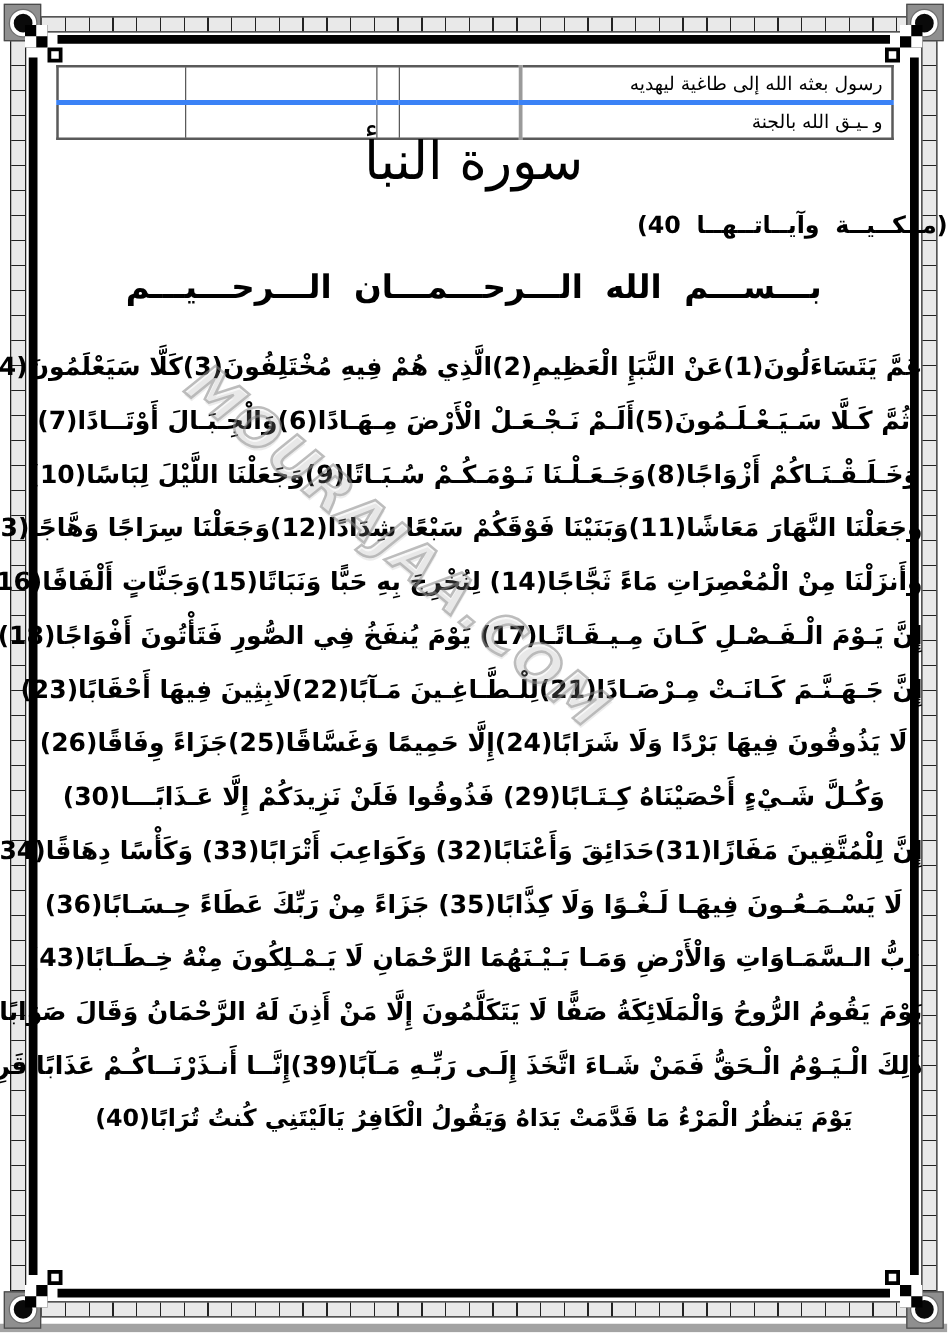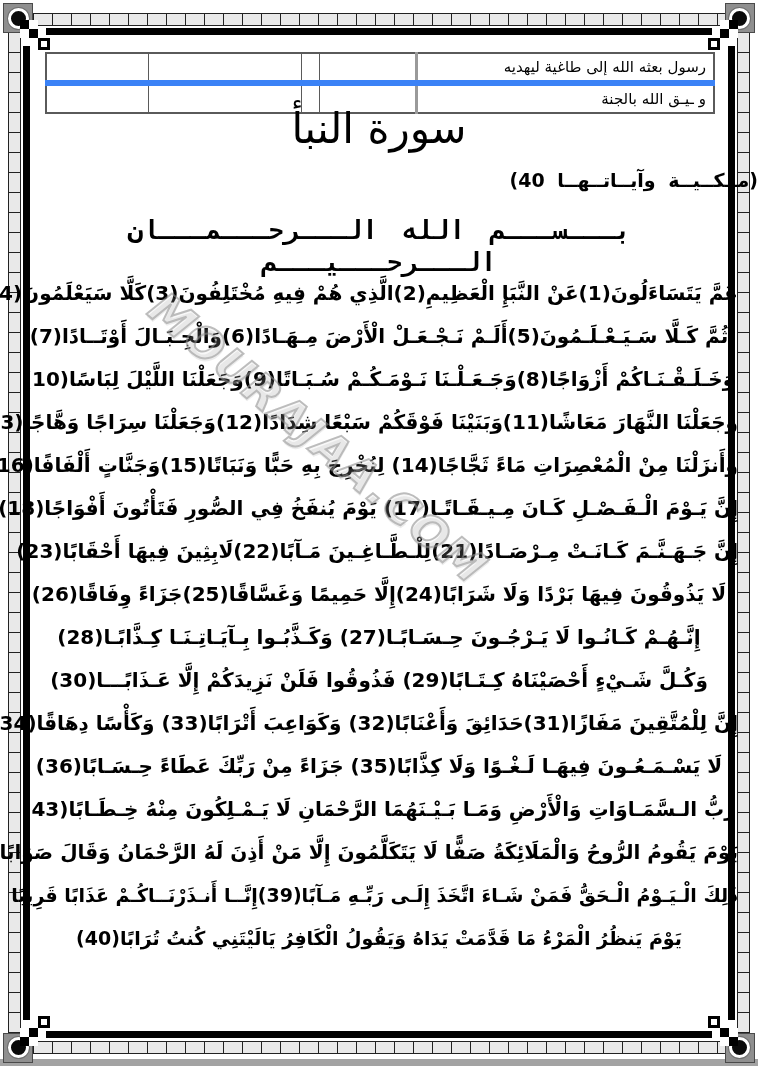--- a/index.html
+++ b/index.html
@@ -32,32 +32,32 @@
   .corner-tr{left:708px;top:3px;transform:scaleX(-1);}
   .corner-bl{left:3px;top:1016px;transform:scaleY(-1);}
   .corner-br{left:708px;top:1016px;transform:scale(-1,-1);}
   
   .header-table{
     position:absolute;left:45px;top:52px;width:668px;
     border-collapse:collapse;table-layout:fixed;direction:rtl;
     border:2px solid #5a5a5a;
   }
   .header-table td{border:1px solid #5a5a5a;height:24px;padding:0;}
-  .header-table tr:first-child td{border-bottom:6px solid #3b82f6;border-radius:10px;}
+  .header-table tr:first-child td{border-bottom:4px solid #3b82f6;border-radius:10px;}
   .header-table td.note{
     border-left:3px solid #9a9a9a;direction:rtl;text-align:right;
     font-size:15px;padding:1px 7px 1px 0;white-space:nowrap;
   }
   
   .surah-title{position:absolute;left:0;right:0;top:104px;text-align:center;
     font-size:42px;font-weight:normal;direction:rtl;}
   .surah-info{position:absolute;left:0;right:0;top:169px;text-align:right;
     font-size:19px;font-weight:bold;direction:rtl;word-spacing:6px;}
   .basmala{position:absolute;left:0;right:0;top:215px;text-align:center;
-    font-size:26px;font-weight:bold;direction:rtl;word-spacing:9px;font-family:Liberation Mono, monospace;}
+    font-size:26px;font-weight:bold;direction:rtl;word-spacing:9px;}
   
   .verses{position:absolute;left:20px;right:20px;top:272px;direction:rtl;}
   .verse-line{height:43px;line-height:43px;text-align:center;font-size:20px;
     font-weight:bold;white-space:nowrap;}
   .verse-line:nth-child(15),.verse-line:nth-child(16){font-size:19px;}
   .verse-line:nth-child(17){font-size:19px;}
   
   .watermark{
     position:absolute;left:172px;top:282px;transform:rotate(40deg);transform-origin:0 0;
     direction:ltr;font-size:44px;font-weight:bold;font-style:italic;letter-spacing:2px;
@@ -147,21 +147,20 @@
 
   <div class="verses">
     <div class="verse-line">عَمَّ يَتَسَاءَلُونَ(1)عَنْ النَّبَإِ الْعَظِيمِ(2)الَّذِي هُمْ فِيهِ مُخْتَلِفُونَ(3)كَلَّا سَيَعْلَمُونَ(4)</div>
     <div class="verse-line">ثُمَّ كَـلَّا سَـيَـعْـلَـمُونَ(5)أَلَـمْ نَـجْـعَـلْ الْأَرْضَ مِـهَـادًا(6)وَالْجِـبَـالَ أَوْتَــادًا(7)</div>
     <div class="verse-line">وَخَـلَـقْـنَـاكُمْ أَزْوَاجًا(8)وَجَـعَـلْـنَا نَـوْمَـكُـمْ سُـبَـاتًا(9)وَجَعَلْنَا اللَّيْلَ لِبَاسًا(10)</div>
     <div class="verse-line">وَجَعَلْنَا النَّهَارَ مَعَاشًا(11)وَبَنَيْنَا فَوْقَكُمْ سَبْعًا شِدَادًا(12)وَجَعَلْنَا سِرَاجًا وَهَّاجًا(13)</div>
     <div class="verse-line">وَأَنزَلْنَا مِنْ الْمُعْصِرَاتِ مَاءً ثَجَّاجًا(14) لِنُخْرِجَ بِهِ حَبًّا وَنَبَاتًا(15)وَجَنَّاتٍ أَلْفَافًا(16)</div>
     <div class="verse-line">إِنَّ يَـوْمَ الْـفَـصْـلِ كَـانَ مِـيـقَـاتًـا(17) يَوْمَ يُنفَخُ فِي الصُّورِ فَتَأْتُونَ أَفْوَاجًا(18)</div>
     <div class="verse-line">إِنَّ جَـهَـنَّـمَ كَـانَـتْ مِـرْصَـادًا(21)لِلْـطَّـاغِـينَ مَـآبًا(22)لَابِثِينَ فِيهَا أَحْقَابًا(23)</div>
     <div class="verse-line">لَا يَذُوقُونَ فِيهَا بَرْدًا وَلَا شَرَابًا(24)إِلَّا حَمِيمًا وَغَسَّاقًا(25)جَزَاءً وِفَاقًا(26)</div>
-    <div class="verse-line">إِنَّـهُـمْ كَـانُـوا لَا يَـرْجُـونَ حِـسَـابًـا(27) وَكَـذَّبُـوا بِـآيَـاتِـنَـا كِـذَّابًـا(28)</div>
     <div class="verse-line">وَكُـلَّ شَـيْءٍ أَحْصَيْنَاهُ كِـتَـابًا(29) فَذُوقُوا فَلَنْ نَزِيدَكُمْ إِلَّا عَـذَابًـــا(30)</div>
     <div class="verse-line">إِنَّ لِلْمُتَّقِينَ مَفَازًا(31)حَدَائِقَ وَأَعْنَابًا(32) وَكَوَاعِبَ أَتْرَابًا(33) وَكَأْسًا دِهَاقًا(34)</div>
     <div class="verse-line">لَا يَسْـمَـعُـونَ فِيهَـا لَـغْـوًا وَلَا كِذَّابًا(35) جَزَاءً مِنْ رَبِّكَ عَطَاءً حِـسَـابًا(36)</div>
     <div class="verse-line">رَبُّ الـسَّمَـاوَاتِ وَالْأَرْضِ وَمَـا بَـيْـنَهُمَا الرَّحْمَانِ لَا يَـمْـلِكُونَ مِنْهُ خِـطَـابًا(43)</div>
     <div class="verse-line">يَوْمَ يَقُومُ الرُّوحُ وَالْمَلَائِكَةُ صَفًّا لَا يَتَكَلَّمُونَ إِلَّا مَنْ أَذِنَ لَهُ الرَّحْمَانُ وَقَالَ صَوَابًا (38)</div>
     <div class="verse-line">ذَلِكَ الْـيَـوْمُ الْـحَقُّ فَمَنْ شَـاءَ اتَّخَذَ إِلَـى رَبِّـهِ مَـآبًا(39)إِنَّــا أَنـذَرْنَــاكُـمْ عَذَابًا قَرِيبًا</div>
     <div class="verse-line">يَوْمَ يَنظُرُ الْمَرْءُ مَا قَدَّمَتْ يَدَاهُ وَيَقُولُ الْكَافِرُ يَالَيْتَنِي كُنتُ تُرَابًا(40)</div>
   </div>
 
   <div class="watermark">MOURAJAA.COM</div>

